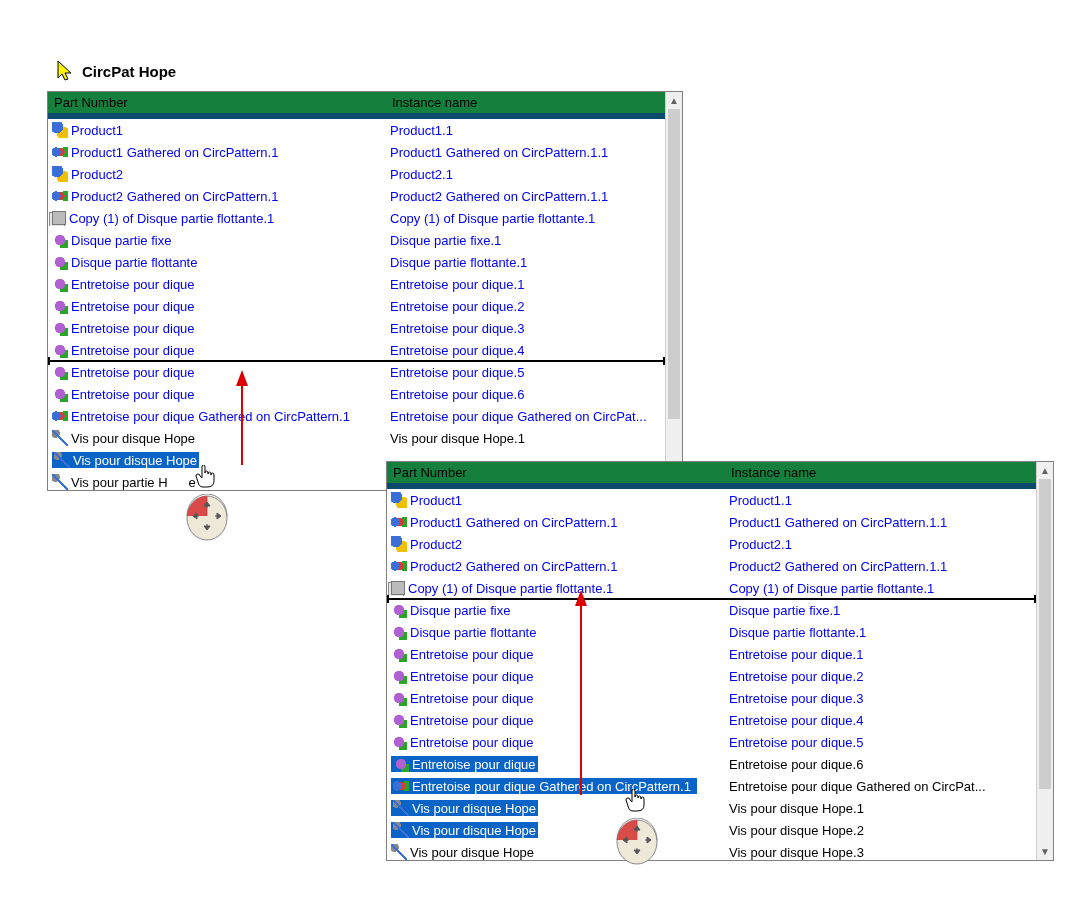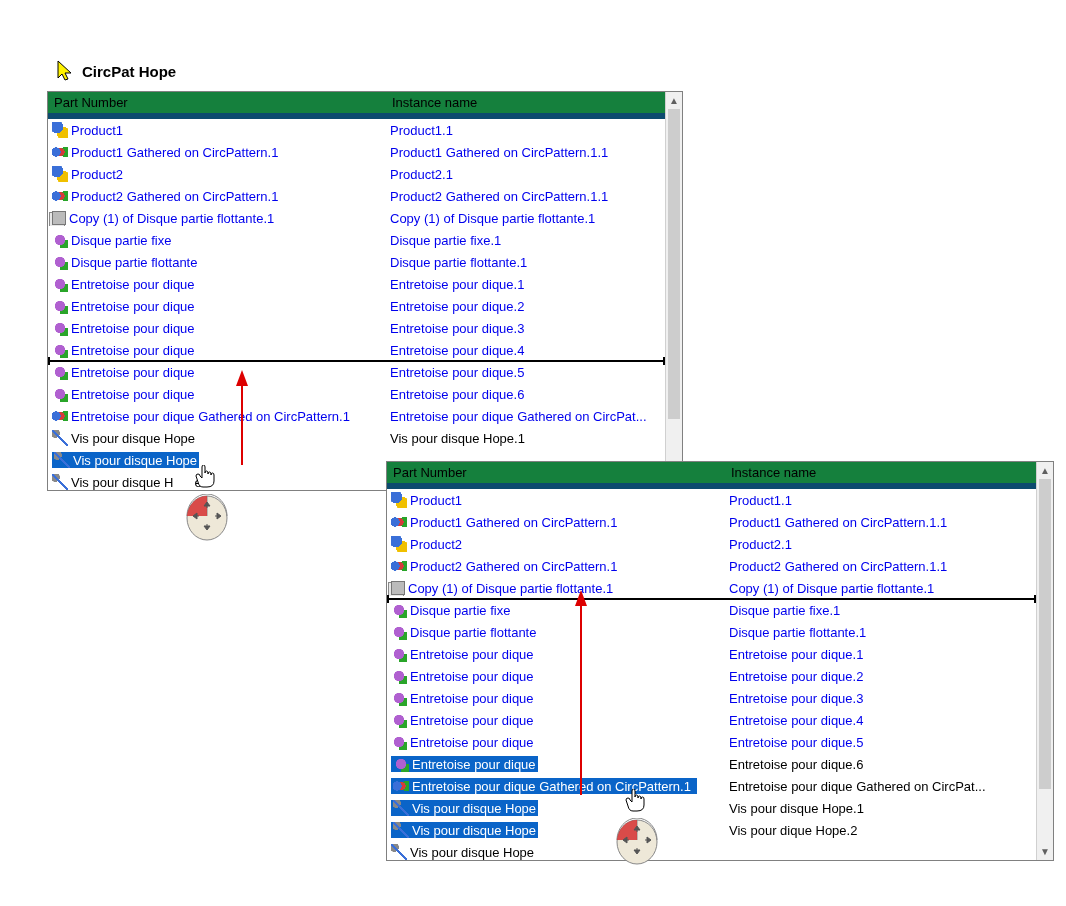--- a/index.html
+++ b/index.html
@@ -314,21 +314,21 @@
               <span>Vis pour disque Hope</span>
             </span>
           </div>
           <div class="cell" style="width: 278px;">
             <span class="plain"></span>
           </div>
         </div>
         <div class="row">
           <div class="cell" style="width: 338px;">
             <span class="icon ic-vis"></span>
-            <span class="plain">Vis pour disque H</span>
+            <span class="plain">Vis pour partie H</span>
             <span class="plain" style="margin-left: 18px;">e</span>
           </div>
           <div class="cell" style="width: 278px;">
             <span class="plain"></span>
           </div>
         </div>
       </div>
   </div>
   <div class="scrollbar">
     <div class="sb-arrow sb-top">▲</div>
@@ -487,27 +487,30 @@
           </div>
         </div>
         <div class="row">
           <div class="cell" style="width: 338px;">
             <span class="sel">
               <span class="icon ic-vis"></span>
               <span>Vis pour disque Hope</span>
             </span>
           </div>
           <div class="cell" style="width: 278px;">
-            <span class="plain">Vis pour dique Hope.2</span>
+            <span class="plain">Vis pour disque Hope.2</span>
           </div>
         </div>
         <div class="row">
           <div class="cell" style="width: 338px;">
             <span class="icon ic-vis"></span>
             <span class="plain">Vis pour disque Hope</span>
+          </div>
+          <div class="cell" style="width: 278px;">
+            <span class="plain">Vis pour disque Hope.3</span>
           </div>
         </div>
       </div>
   </div>
   <div class="scrollbar">
     <div class="sb-arrow sb-top">▲</div>
     <div class="sb-thumb" id="thumb2" style="top: 17px; height: 310px;"></div>
     <div class="sb-arrow sb-bot">▼</div>
   </div>
 </div>

